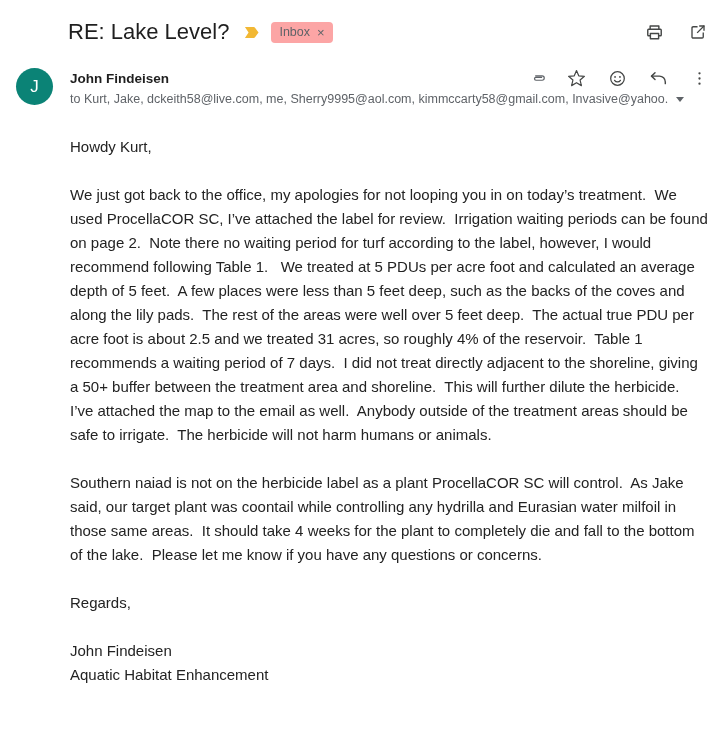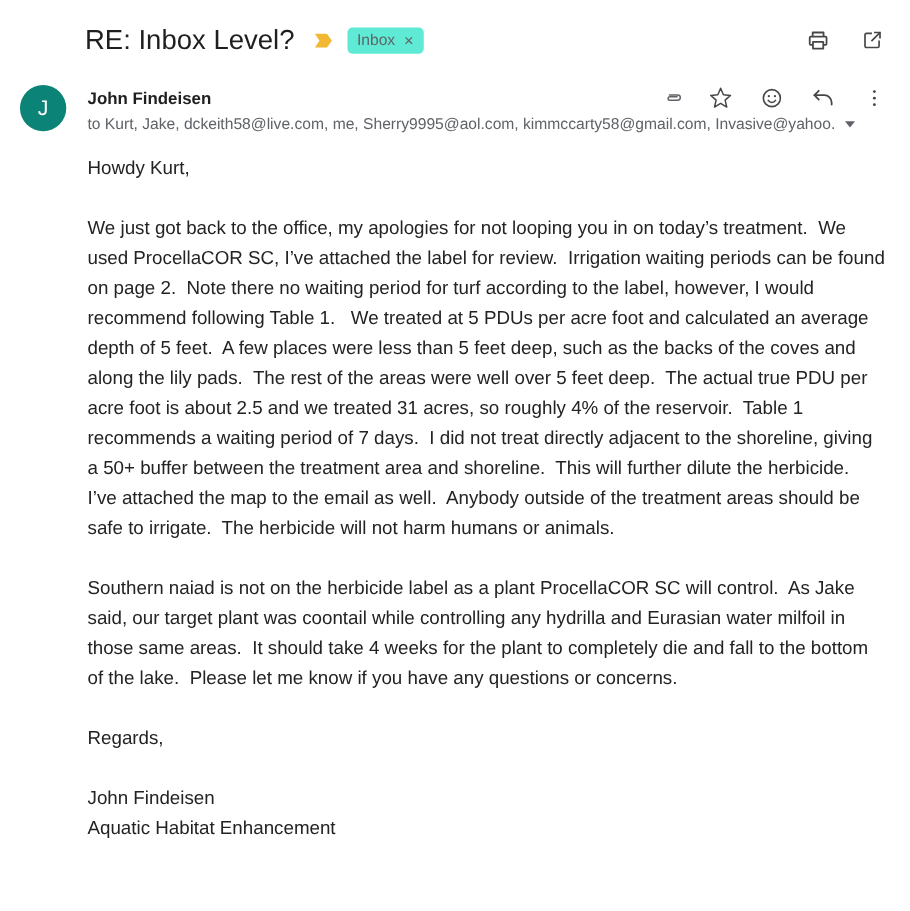--- a/index.html
+++ b/index.html
@@ -16,21 +16,21 @@
     display:flex;align-items:center;
     padding:4px 18px 0 68px;
   }
   .subject{
     font-size:22px;font-weight:400;color:#1f1f1f;
     margin:0;line-height:28px;white-space:nowrap;
   }
   .importance{width:19px;height:19px;margin-left:13px;flex:0 0 auto;cursor:pointer;}
   .chip{
     display:inline-flex;align-items:center;
-    background:#5eead4;border-radius:4px;
+    background:#fca5a5;border-radius:4px;
     height:21px;padding:0 8px;margin-left:10px;
     font-size:12.5px;color:#5f6368;white-space:nowrap;
   }
   .chip-x{
     margin-left:7px;font-size:13px;color:#5f6368;cursor:pointer;line-height:1;
   }
   .subject-spacer{flex:1;}
   .icon-btn{
     background:none;border:none;padding:0;margin:0;cursor:pointer;
     display:inline-flex;align-items:center;justify-content:center;
@@ -68,30 +68,30 @@
     width:0;height:0;margin-left:8px;cursor:pointer;
     border-left:4.5px solid transparent;border-right:4.5px solid transparent;
     border-top:5px solid #5f6368;
   }
 
   
   .email-body{
     padding:17px 18px 0 70px;
     font-size:15px;line-height:24px;color:#232323;
   }
-  .email-body p{margin:0 0 24px 0;white-space:pre-wrap;}
+  .email-body p{margin:12px 0 24px 0;white-space:pre-wrap;}
   .sig-line{line-height:24px;white-space:pre-wrap;}
 </style>
 </head>
 <body>
 
 <div class="email-view">
 
   <div class="subject-row">
-    <h1 class="subject">RE: Inbox Level?</h1>
+    <h1 class="subject">RE: Lake Level?</h1>
 
     <svg class="importance" viewBox="0 0 24 24">
       <path d="M3.7 19h11.1c.66 0 1.28-.32 1.64-.87L20.9 12l-4.46-6.13A2.03 2.03 0 0 0 14.8 5H3.7l4.6 7-4.6 7z" fill="#F2B834"></path>
     </svg>
 
     <span class="chip">
       <span>Inbox</span>
       <span class="chip-x">×</span>
     </span>
 

